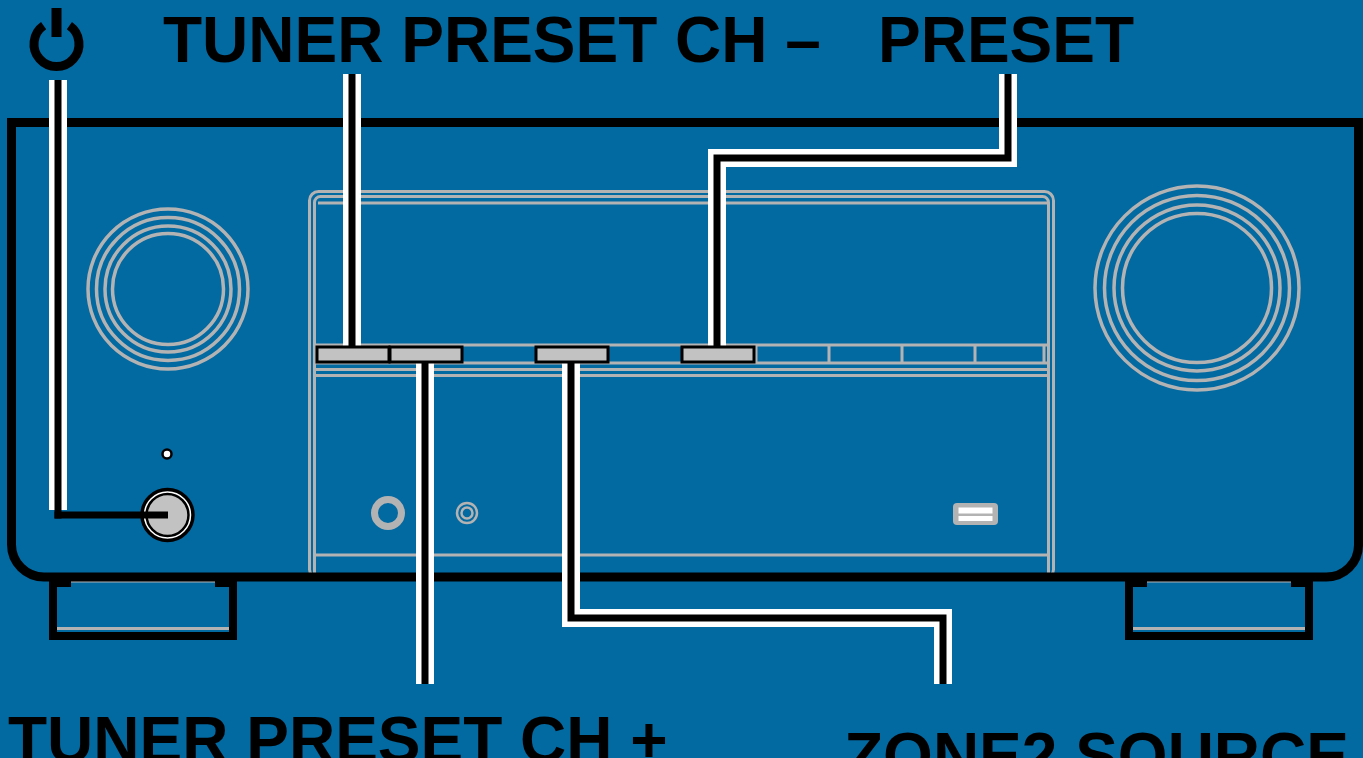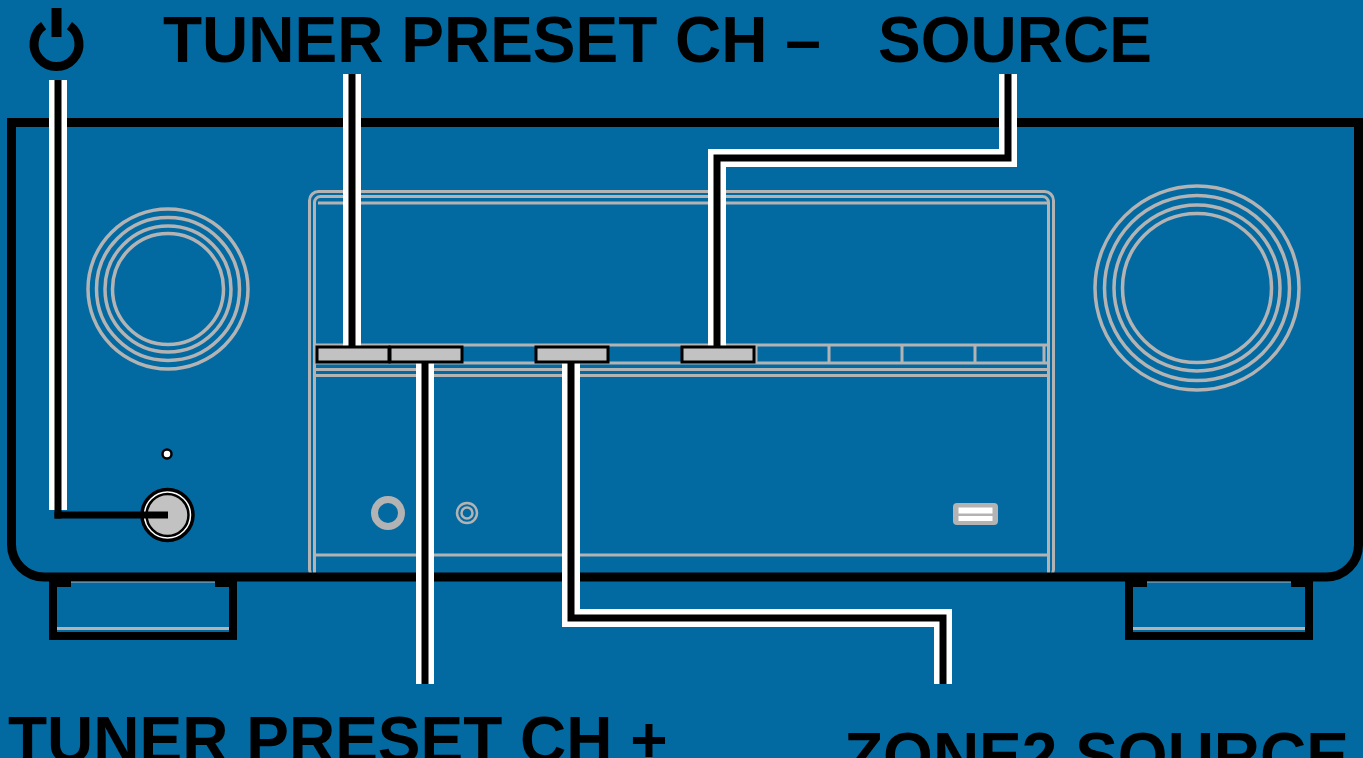--- a/index.html
+++ b/index.html
@@ -125,19 +125,19 @@
     <path d="M 54.5 515 H 168" stroke="#000" stroke-width="7" fill="none"></path>
 
     <g stroke="#000" fill="none">
       <path d="M 69.4 25.6 A 22.5 22.5 0 1 1 43.6 25.6" stroke-width="9"></path>
       <path d="M 56.5 8 V 37" stroke-width="10"></path>
     </g>
   </svg>
 
   <div class="callout-label" style="left:163px; top:8px;">TUNER PRESET CH –</div>
 
-  <div class="callout-label" style="left:878px; top:8px;">SOURCE</div>
+  <div class="callout-label" style="left:878px; top:8px;">PRESET</div>
 
   <div class="callout-label" style="left:8px; top:708px;">TUNER PRESET CH +</div>
 
   <div class="callout-label" style="left:827px; top:724px;margin-left:17px;">ZONE2 SOURCE</div>
 
 </div>
 
 </body></html>

